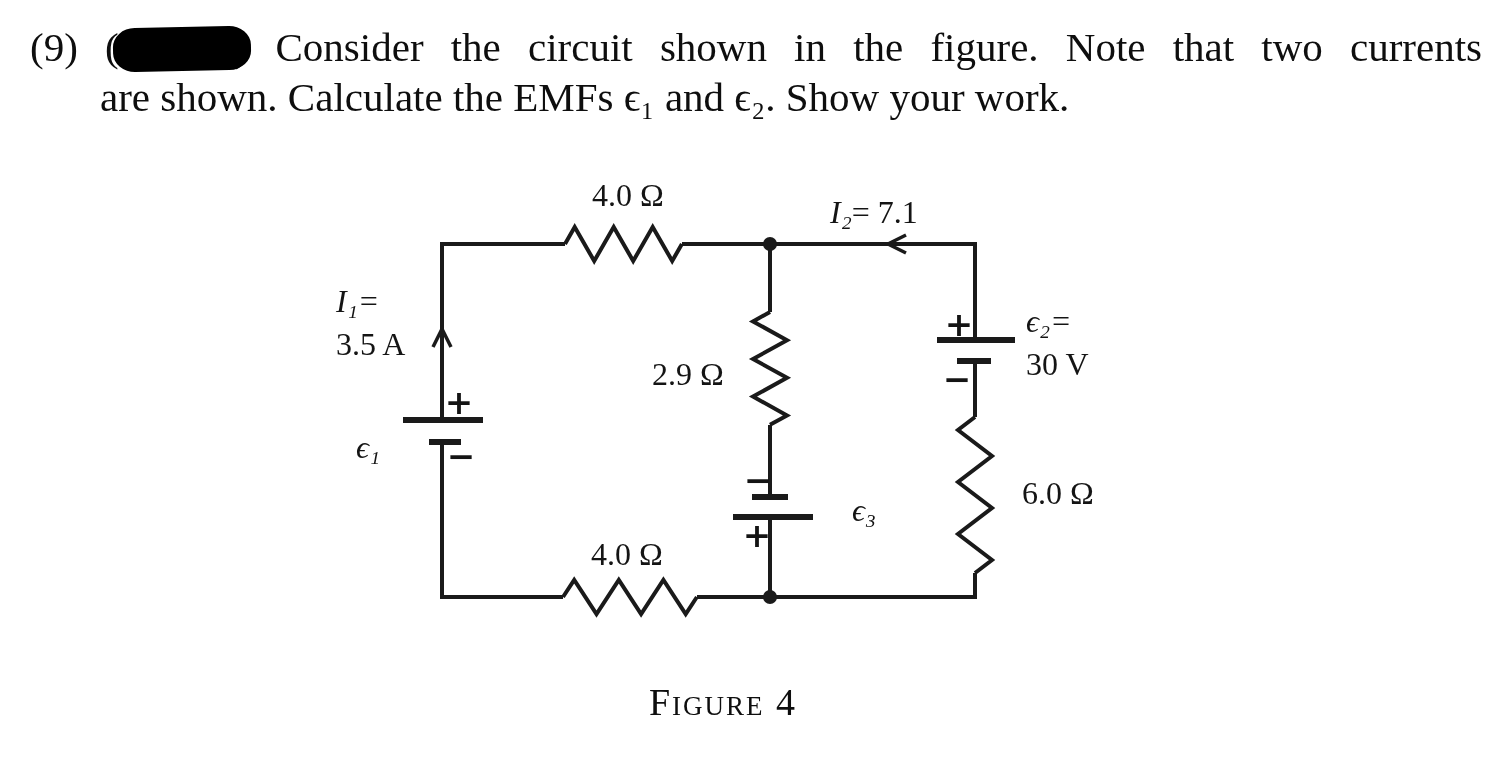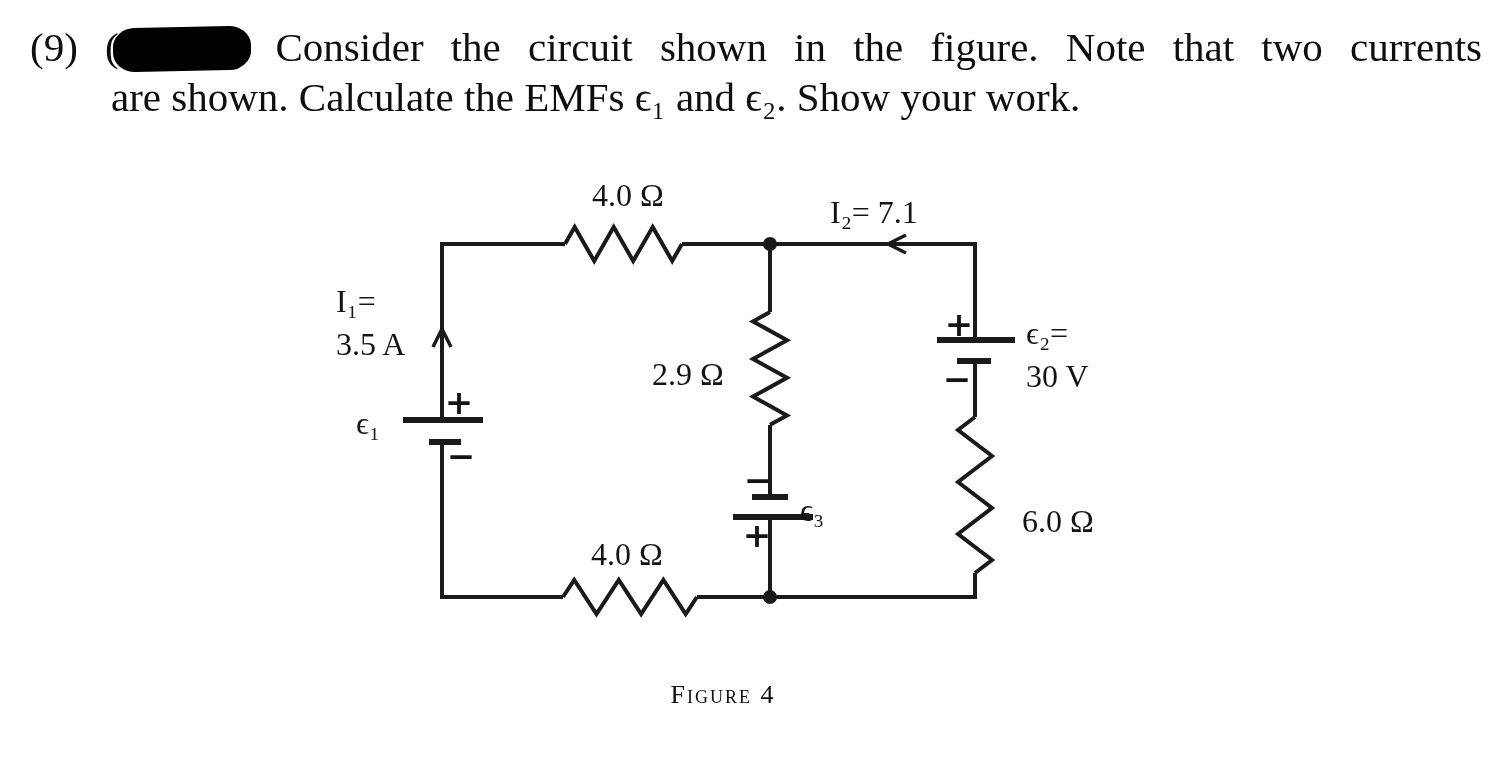--- a/index.html
+++ b/index.html
@@ -11,46 +11,46 @@
   .abs{position:absolute;}
   
   .problem-line1{
     left:30px;top:22px;width:1452px;
     font-size:41px;line-height:50px;
     text-align:justify;text-align-last:justify;
     white-space:normal;
   }
   .problem-line2{
     left:100px;top:72px;
-    font-size:41px;line-height:50px;white-space:nowrap;margin-left:11px;
+    font-size:41px;line-height:50px;white-space:nowrap;
   }
   .redaction-blob{
     display:inline-block;width:138px;height:44px;
     background:#000;border-radius:22px/19px;
     vertical-align:-10px;transform:rotate(-1.2deg);
     margin-left:-6px;margin-right:-16px;
   }
   
   .clabel{
     position:absolute;font-size:32px;line-height:36px;
     color:#141414;white-space:nowrap;
     font-family:"Liberation Serif","DejaVu Serif",serif;
   }
-  .it{}
+  .it{font-style:italic;}
   .cc{transform:translateX(-50%);}       
   .sign{
     position:absolute;font-size:34px;font-weight:bold;color:#141414;
     transform:translate(-50%,-50%);line-height:1;
     font-family:"DejaVu Serif","Liberation Serif",serif;
   }
   .twoline{line-height:43px;}
   
   .figure-caption{
     left:723px;top:680px;transform:translateX(-50%);
-    font-size:26px;font-variant:small-caps;letter-spacing:2px;
+    font-size:38px;font-variant:small-caps;letter-spacing:2px;
     color:#0e0e0e;white-space:nowrap;
   }
   
   svg{position:absolute;left:0;top:0;}
   .wire{stroke:#1a1a1a;stroke-width:4;fill:none;stroke-linejoin:miter;}
   .plate{stroke:#1a1a1a;stroke-width:6;fill:none;stroke-linecap:butt;}
   .arrowhead{stroke:#1a1a1a;stroke-width:3.5;fill:none;}
   .dot{fill:#1a1a1a;stroke:none;}
 </style>
 </head>
@@ -102,32 +102,32 @@
 
 <div class="clabel cc" style="left:628px;top:177px">4.0 Ω</div>
 
 <div class="clabel" style="left:830px;top:194px"><span class="it">I₂</span><span>= 7.1</span></div>
 
 <div class="clabel twoline" style="left:336px;top:280px">
   <div class="it">I₁=</div>
   <div>3.5 A</div>
 </div>
 
-<div class="clabel twoline" style="left:1026px;top:312px">
+<div class="clabel twoline" style="left:1026px;top:300px">
   <div class="it">ϵ₂=</div>
   <div>30 V</div>
 </div>
 
 <div class="clabel" style="left:652px;top:356px">2.9 Ω</div>
 
-<div class="clabel" style="left:1022px;top:503px">6.0 Ω</div>
+<div class="clabel" style="left:1022px;top:475px">6.0 Ω</div>
 
-<div class="clabel it" style="left:356px;top:405px">ϵ₁</div>
+<div class="clabel it" style="left:356px;top:429px">ϵ₁</div>
 
-<div class="clabel it" style="left:800px;top:492px">ϵ₃</div>
+<div class="clabel it" style="left:852px;top:492px">ϵ₃</div>
 
 <div class="clabel cc" style="left:627px;top:536px">4.0 Ω</div>
 
 <div class="sign" style="left:459px;top:402px">+</div>
 <div class="sign" style="left:461px;top:456px">−</div>
 <div class="sign" style="left:959px;top:324px">+</div>
 <div class="sign" style="left:957px;top:379px">−</div>
 <div class="sign" style="left:758px;top:480px">−</div>
 <div class="sign" style="left:757px;top:535px">+</div>
 

